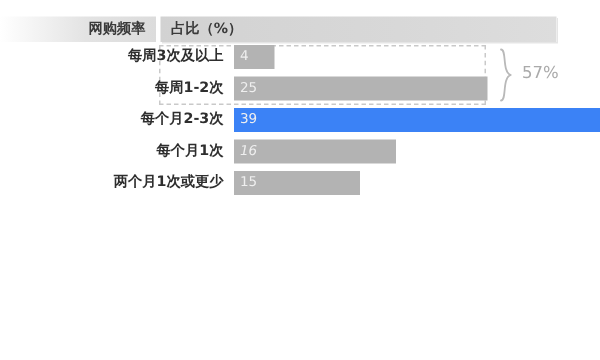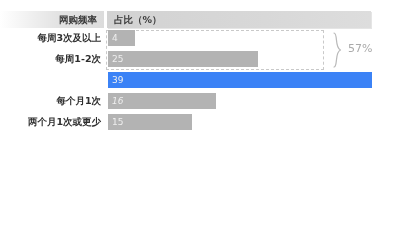--- a/index.html
+++ b/index.html
@@ -71,20 +71,21 @@
   .rows {
     position: absolute;
     left: 0;
     top: 30px;
     width: 400px;
   }
   .row {
     position: relative;
     height: 21px;
     margin-bottom: 0px;
+    margin-left: 48px;
   }
   .row-label {
     position: absolute;
     left: 0;
     top: 0;
     width: 101px;
     height: 16px;
     line-height: 16px;
     text-align: right;
     font-size: 9.5px;
@@ -155,26 +156,27 @@
         <div class="row-label">每周3次及以上</div>
         <div class="bar-track">
           <div class="bar" style="width: 27px; background: rgb(179, 179, 179);">
             <span class="bar-value" style="color: rgb(239, 239, 239);">4</span>
           </div>
         </div>
       </div>
       <div class="row">
         <div class="row-label">每周1-2次</div>
         <div class="bar-track">
-          <div class="bar" style="width: 150px; background: rgb(179, 179, 179);">
+          <div class="bar" style="width: 169px; background: rgb(179, 179, 179);">
             <span class="bar-value" style="color: rgb(239, 239, 239);">25</span>
           </div>
         </div>
       </div>
       <div class="row">
+        <div class="row-label">每个月2-3次</div>
         <div class="bar-track">
           <div class="bar" style="width: 264px; background: #3b82f6;">
             <span class="bar-value" style="color: rgb(239, 239, 239);">39</span>
           </div>
         </div>
       </div>
       <div class="row">
         <div class="row-label">每个月1次</div>
         <div class="bar-track">
           <div class="bar" style="width: 108px; background: rgb(179, 179, 179); font-style: italic;">

